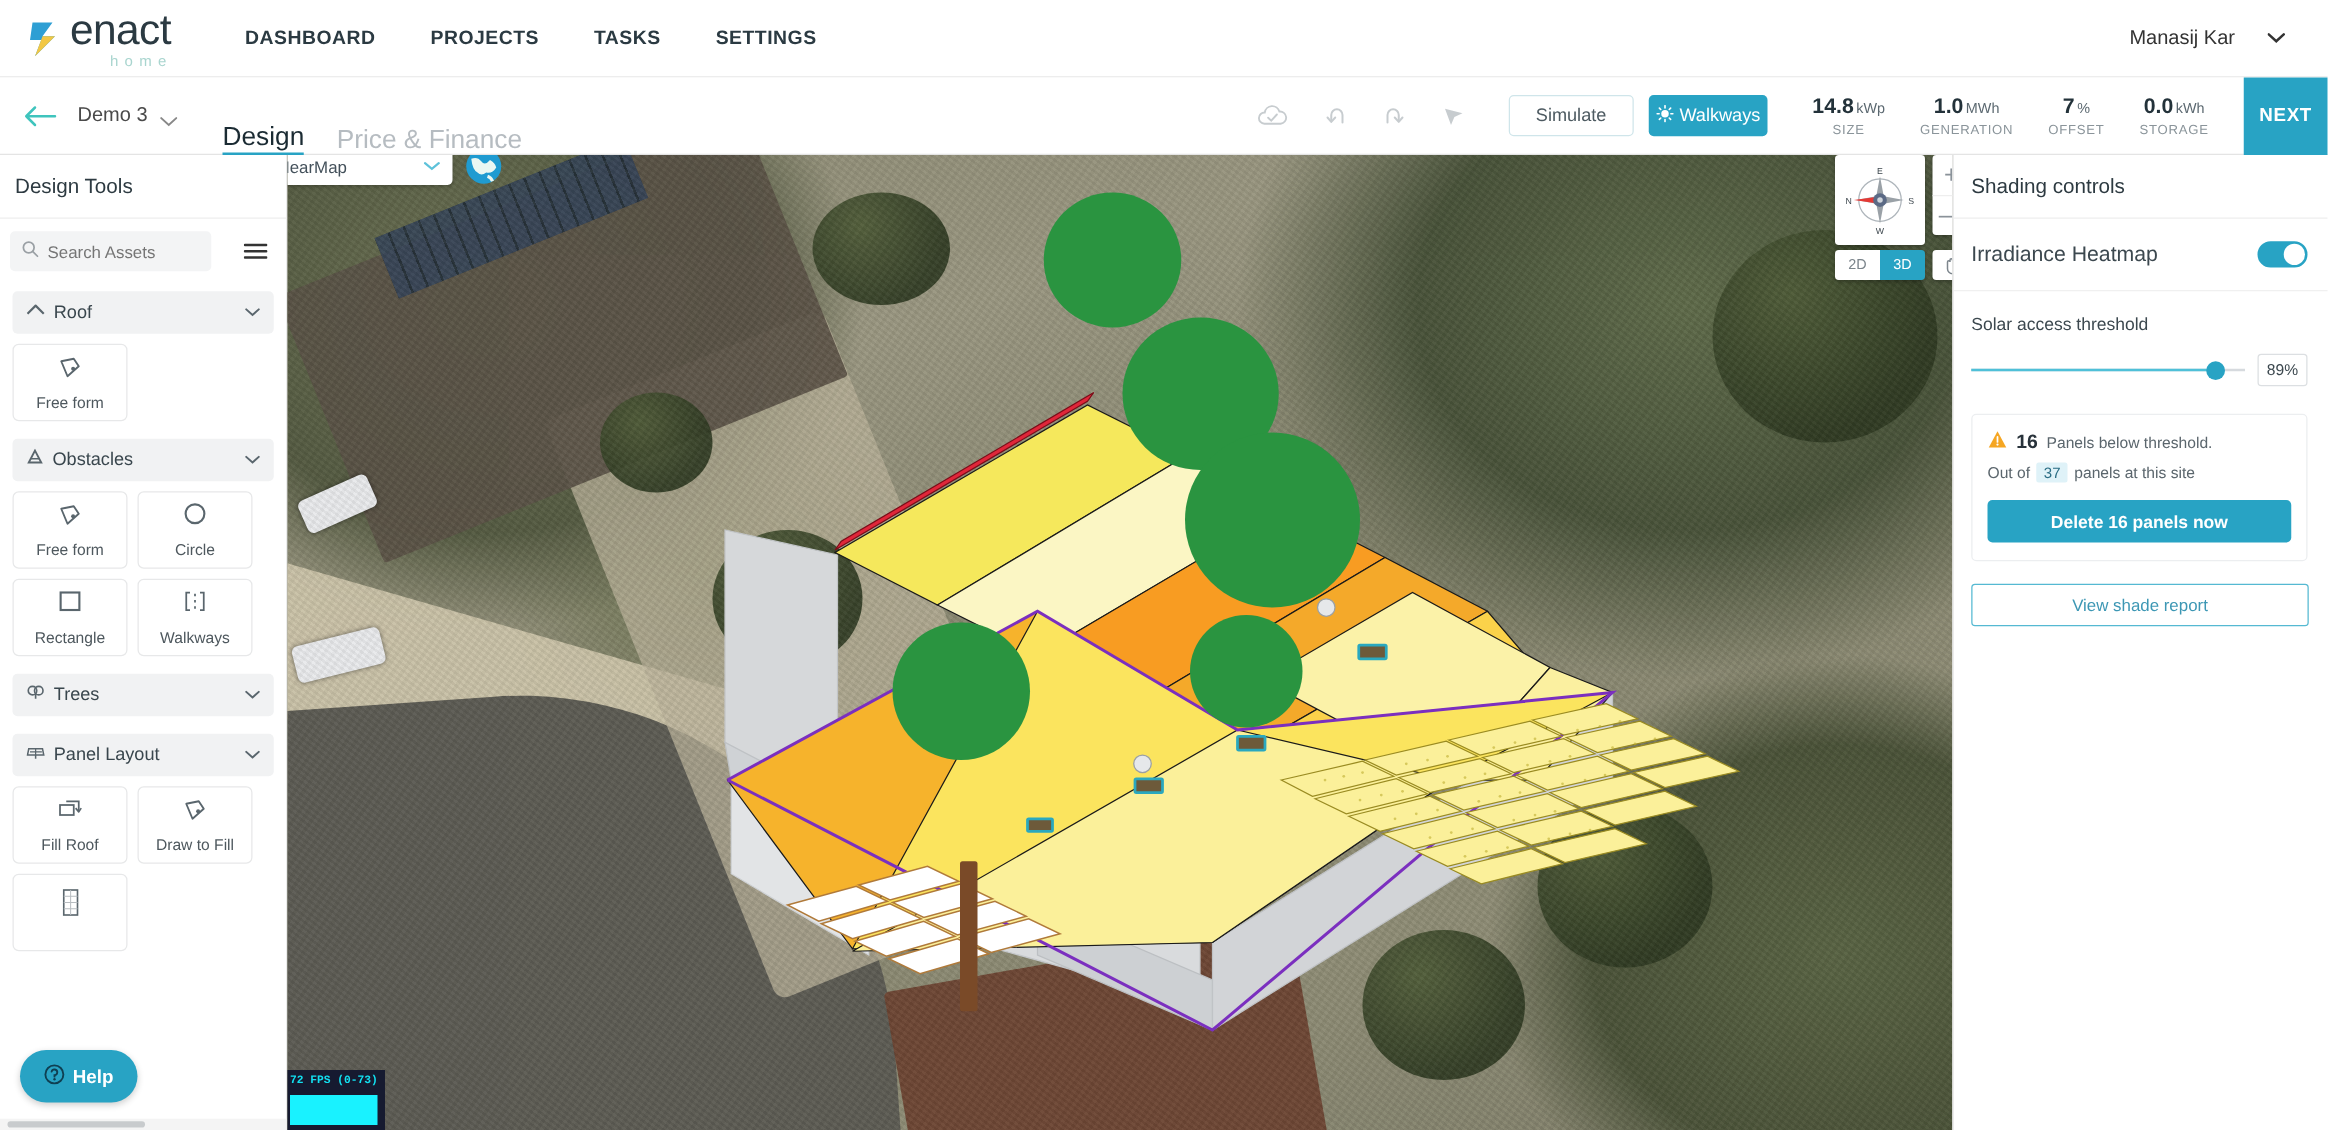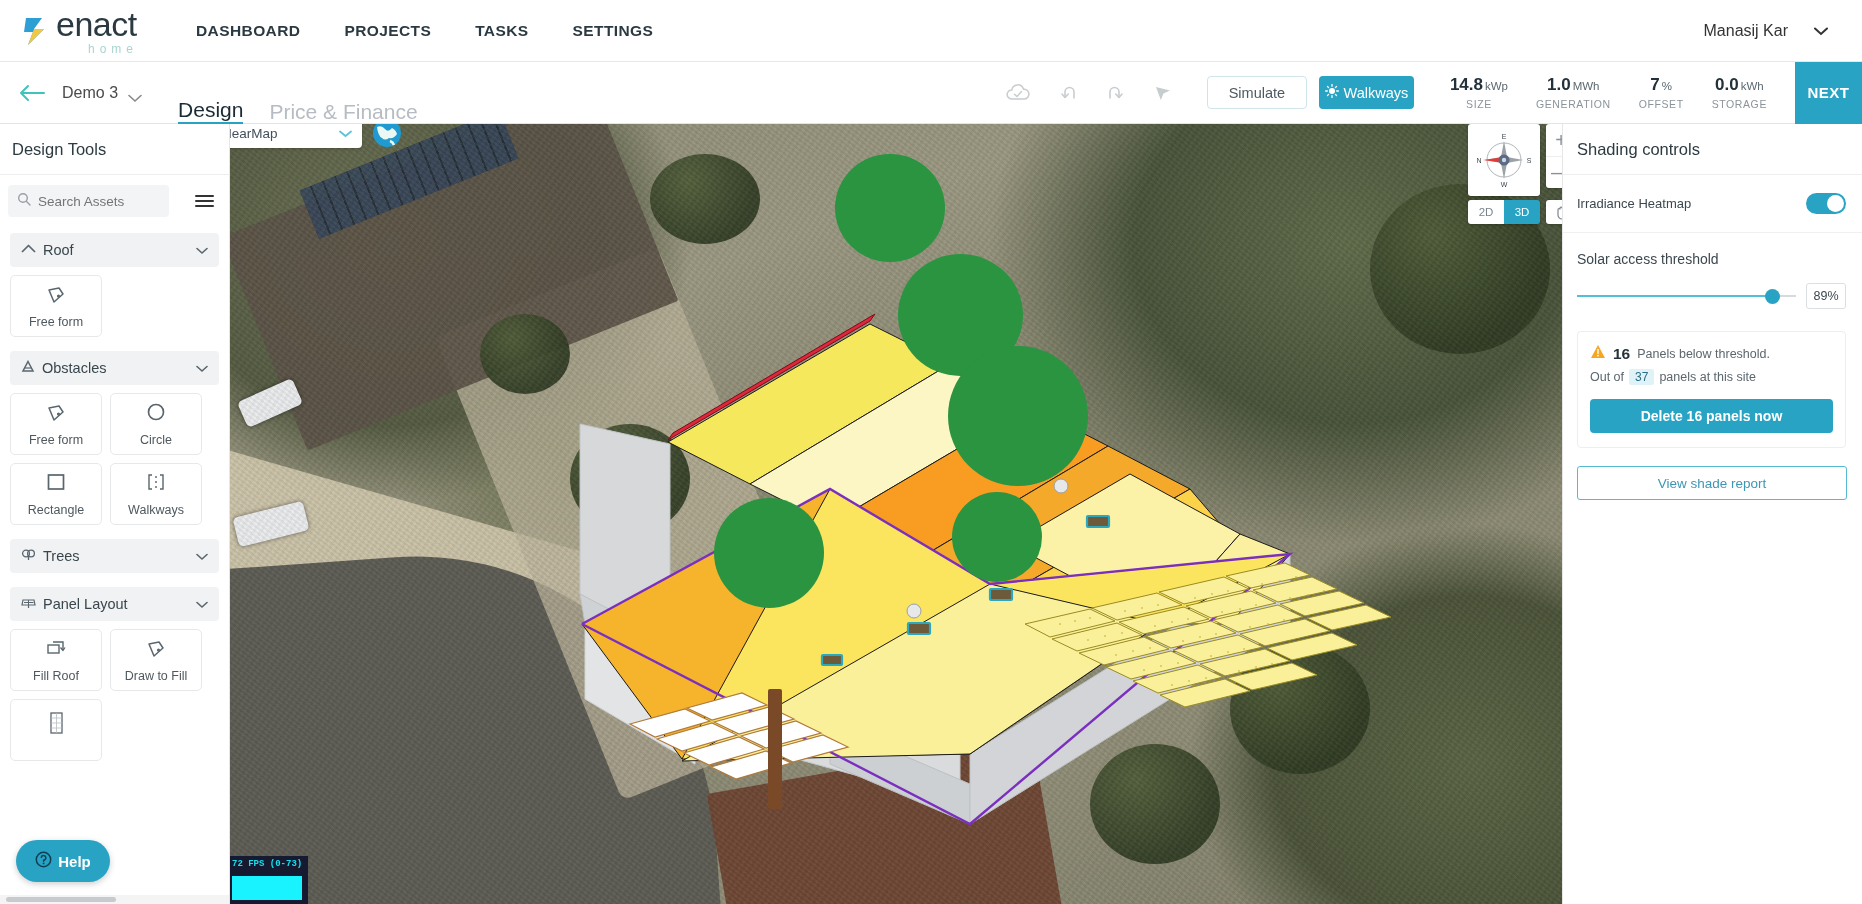--- a/index.html
+++ b/index.html
@@ -266,21 +266,21 @@
     background:#fff; border-left:1px solid #e6e6e6;
   }
   .rp-title {
     font-size:16.5px; color:#2d3a41; padding: 16px 12px 15px 14px;
     border-bottom:1px solid #eee;
   }
   .rp-row {
     display:flex; align-items:center; padding: 18px 16px 18px 14px;
     border-bottom:1px solid #f0f0f0;
   }
-  .rp-row-label { font-size:13px; color:#3c484f; flex:1; }
+  .rp-row-label { font-size:17px; color:#3c484f; flex:1; }
   .toggle {
     width:40px; height:21px; border-radius:11px; background:#28a3c4;
     position:relative; cursor:pointer;
   }
   .toggle .knob {
     position:absolute; right:2px; top:2px; width:17px; height:17px;
     background:#fff; border-radius:50%;
   }
   .rp-block { padding: 18px 16px 0 14px; }
   .rp-sub-label { font-size:14px; color:#3c484f; margin-bottom:16px; }

